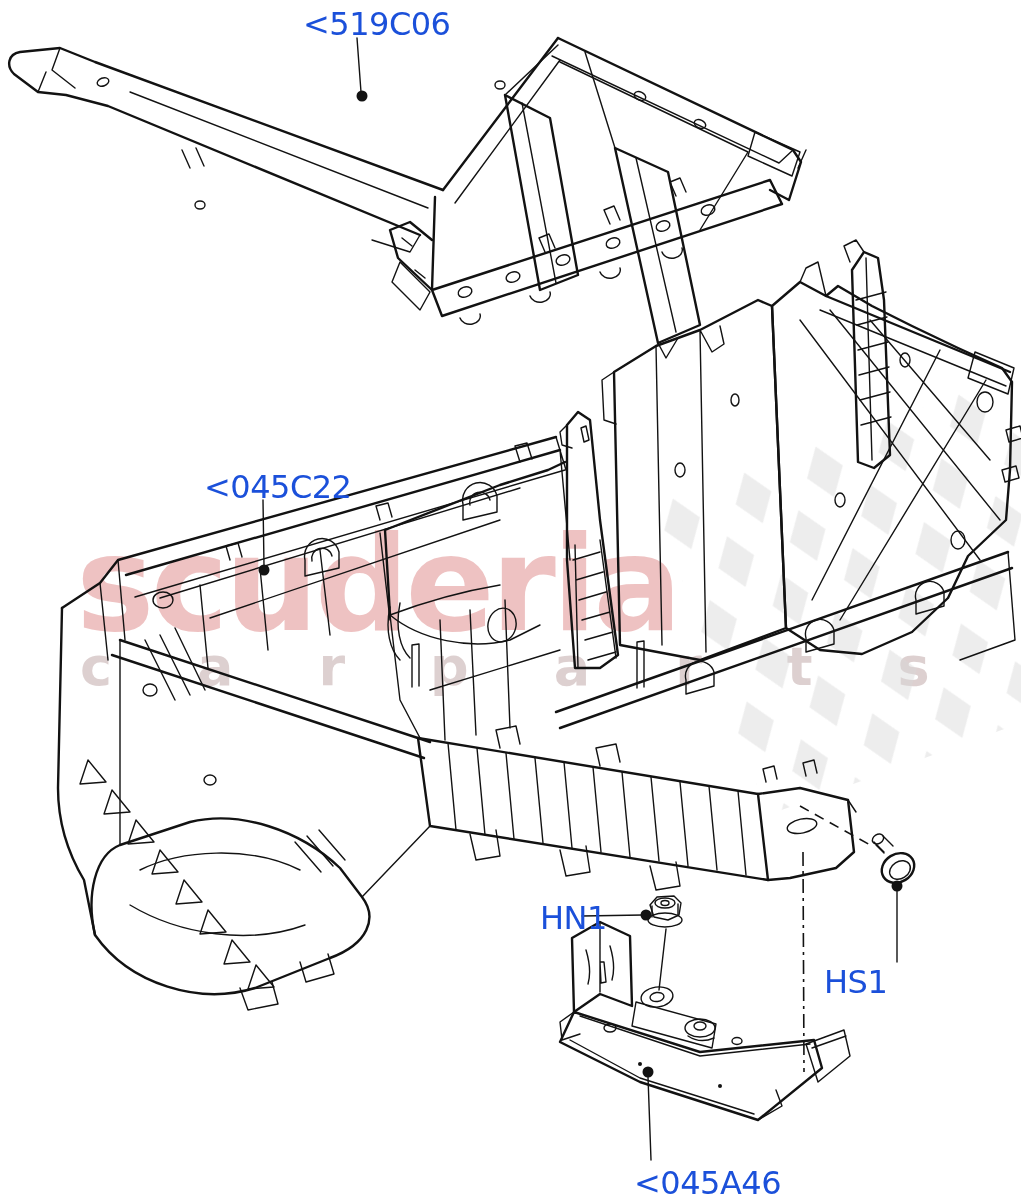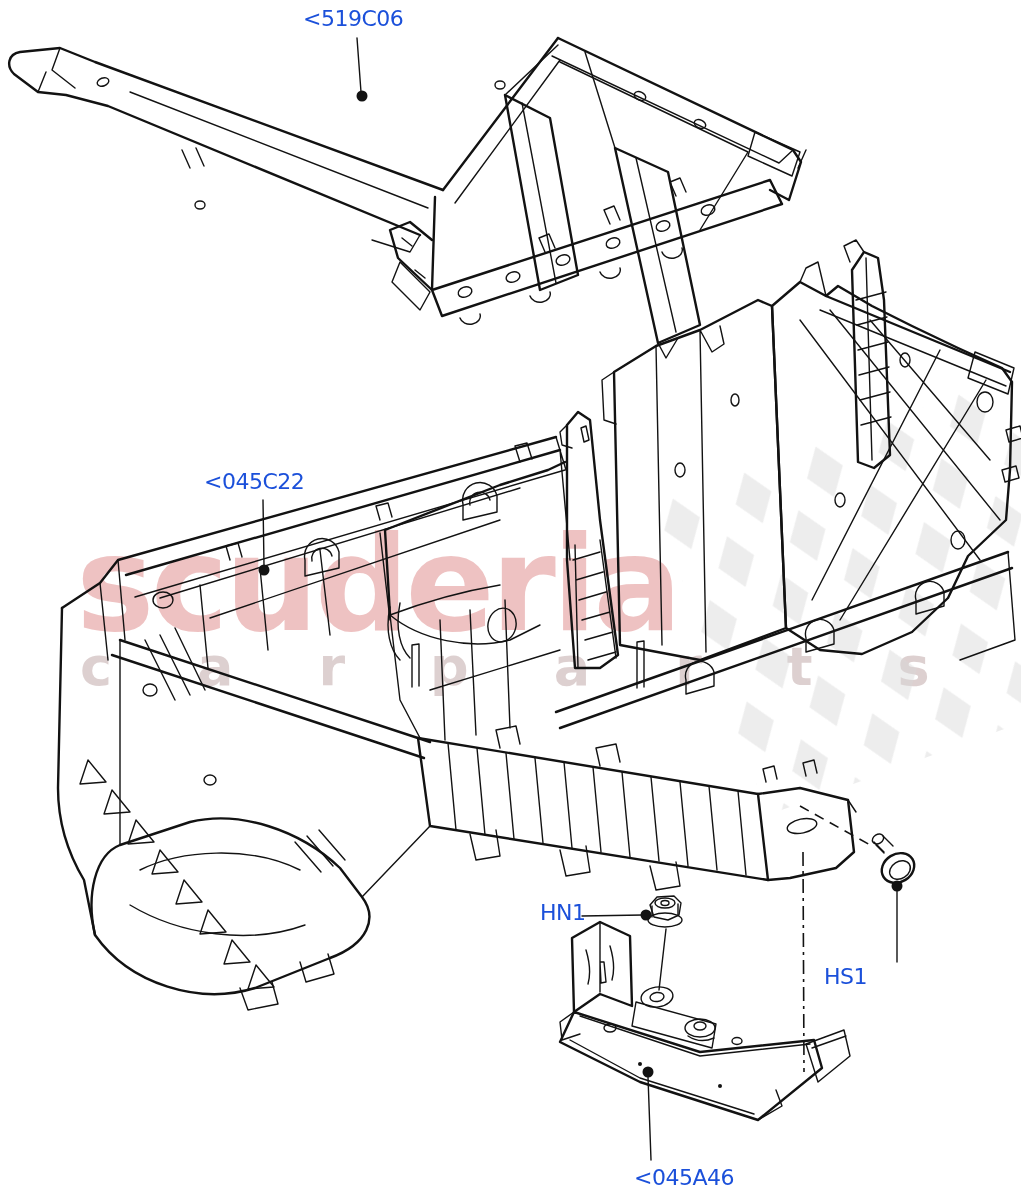--- a/index.html
+++ b/index.html
@@ -8,21 +8,21 @@
   
   .wm-brand{position:absolute;left:76px;top:518px;font-size:132px;font-weight:bold;
             letter-spacing:-4px;line-height:1.0;color:rgba(205,75,75,0.34);
             font-family:"DejaVu Sans",sans-serif;white-space:nowrap;}
   .wm-sub{position:absolute;left:80px;top:640px;font-size:54px;font-weight:bold;
           letter-spacing:85px;line-height:1.0;color:rgba(180,150,150,0.45);
           font-family:"DejaVu Sans",sans-serif;white-space:nowrap;}
   
   #art{position:absolute;left:0;top:0;}
   
-  .plabel{position:absolute;font-size:22px;color:#1b50da;line-height:1.0;
+  .plabel{position:absolute;font-size:32px;color:#1b50da;line-height:1.0;
           letter-spacing:-0.5px;white-space:nowrap;cursor:pointer;
           font-family:"DejaVu Sans",sans-serif;}
   .l-519c06{left:303px;top:8px;}
   .l-045c22{left:204px;top:471px;text-align:right;}
   .l-hn1{left:540px;top:902px;}
   .l-hs1{left:824px;top:966px;}
   .l-045a46{left:586px;top:1167px;margin-left:48px;}
   
   .s2{fill:none;stroke:#121212;stroke-width:2.4;stroke-linejoin:round;stroke-linecap:round;}
   .s1{fill:none;stroke:#121212;stroke-width:1.4;stroke-linejoin:round;stroke-linecap:round;}

